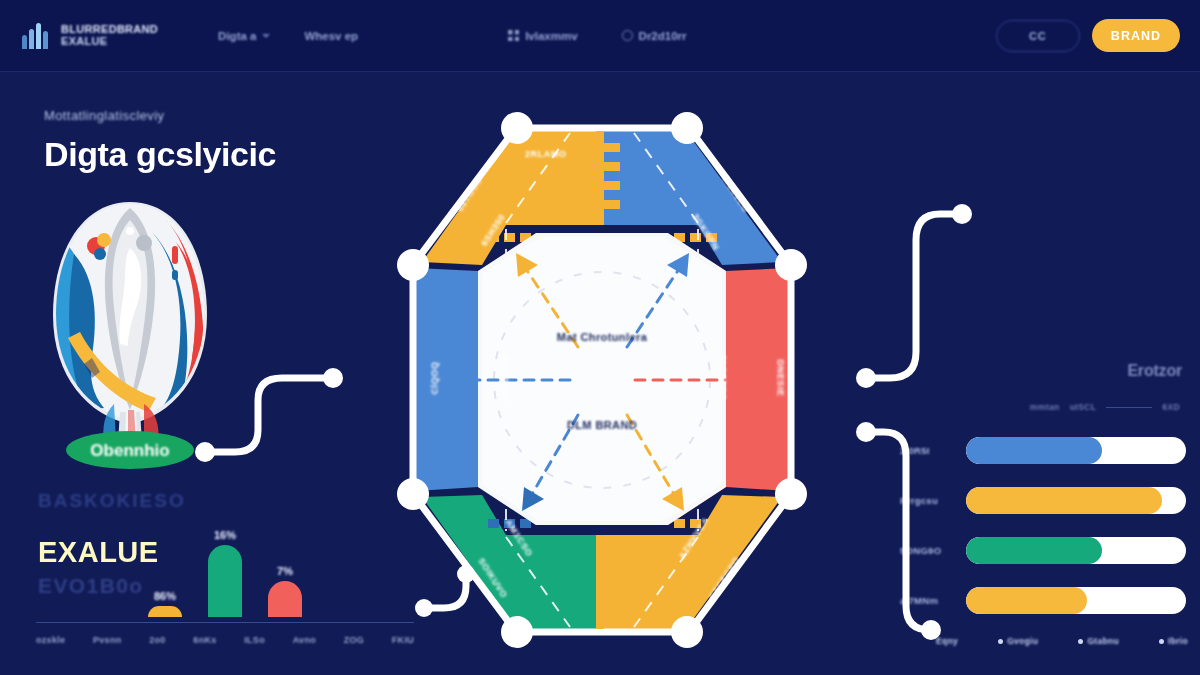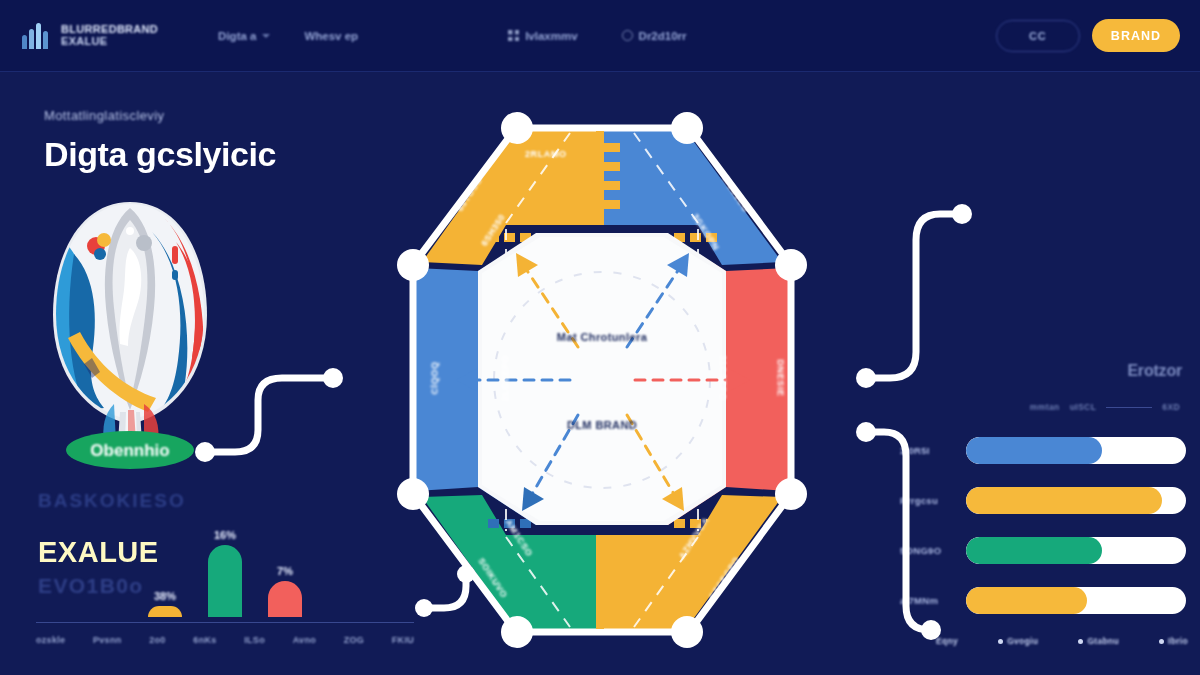--- a/index.html
+++ b/index.html
@@ -442,21 +442,21 @@
     <div class="hex-center-label" style="left:272px; top:320px;">DLM BRAND</div>
   </div>
 
   <div id="bar-panel">
     <div id="bar-ghost-top">BASKOKIESO</div>
     <div id="bar-big">EXALUE</div>
     <div id="bar-ghost-bottom">EVO1B0o</div>
 
     <div id="bars">
       <div class="bar-col">
-        <div class="bar-val">38%</div>
+        <div class="bar-val">86%</div>
         <div class="bar-rect" style="height:11px;background:#f4b335;"></div>
       </div>
       <div class="bar-col">
         <div class="bar-val">16%</div>
         <div class="bar-rect" style="height:72px;background:#16a97b;"></div>
       </div>
       <div class="bar-col">
         <div class="bar-val">7%</div>
         <div class="bar-rect" style="height:36px;background:#f2605c;"></div>
       </div>

